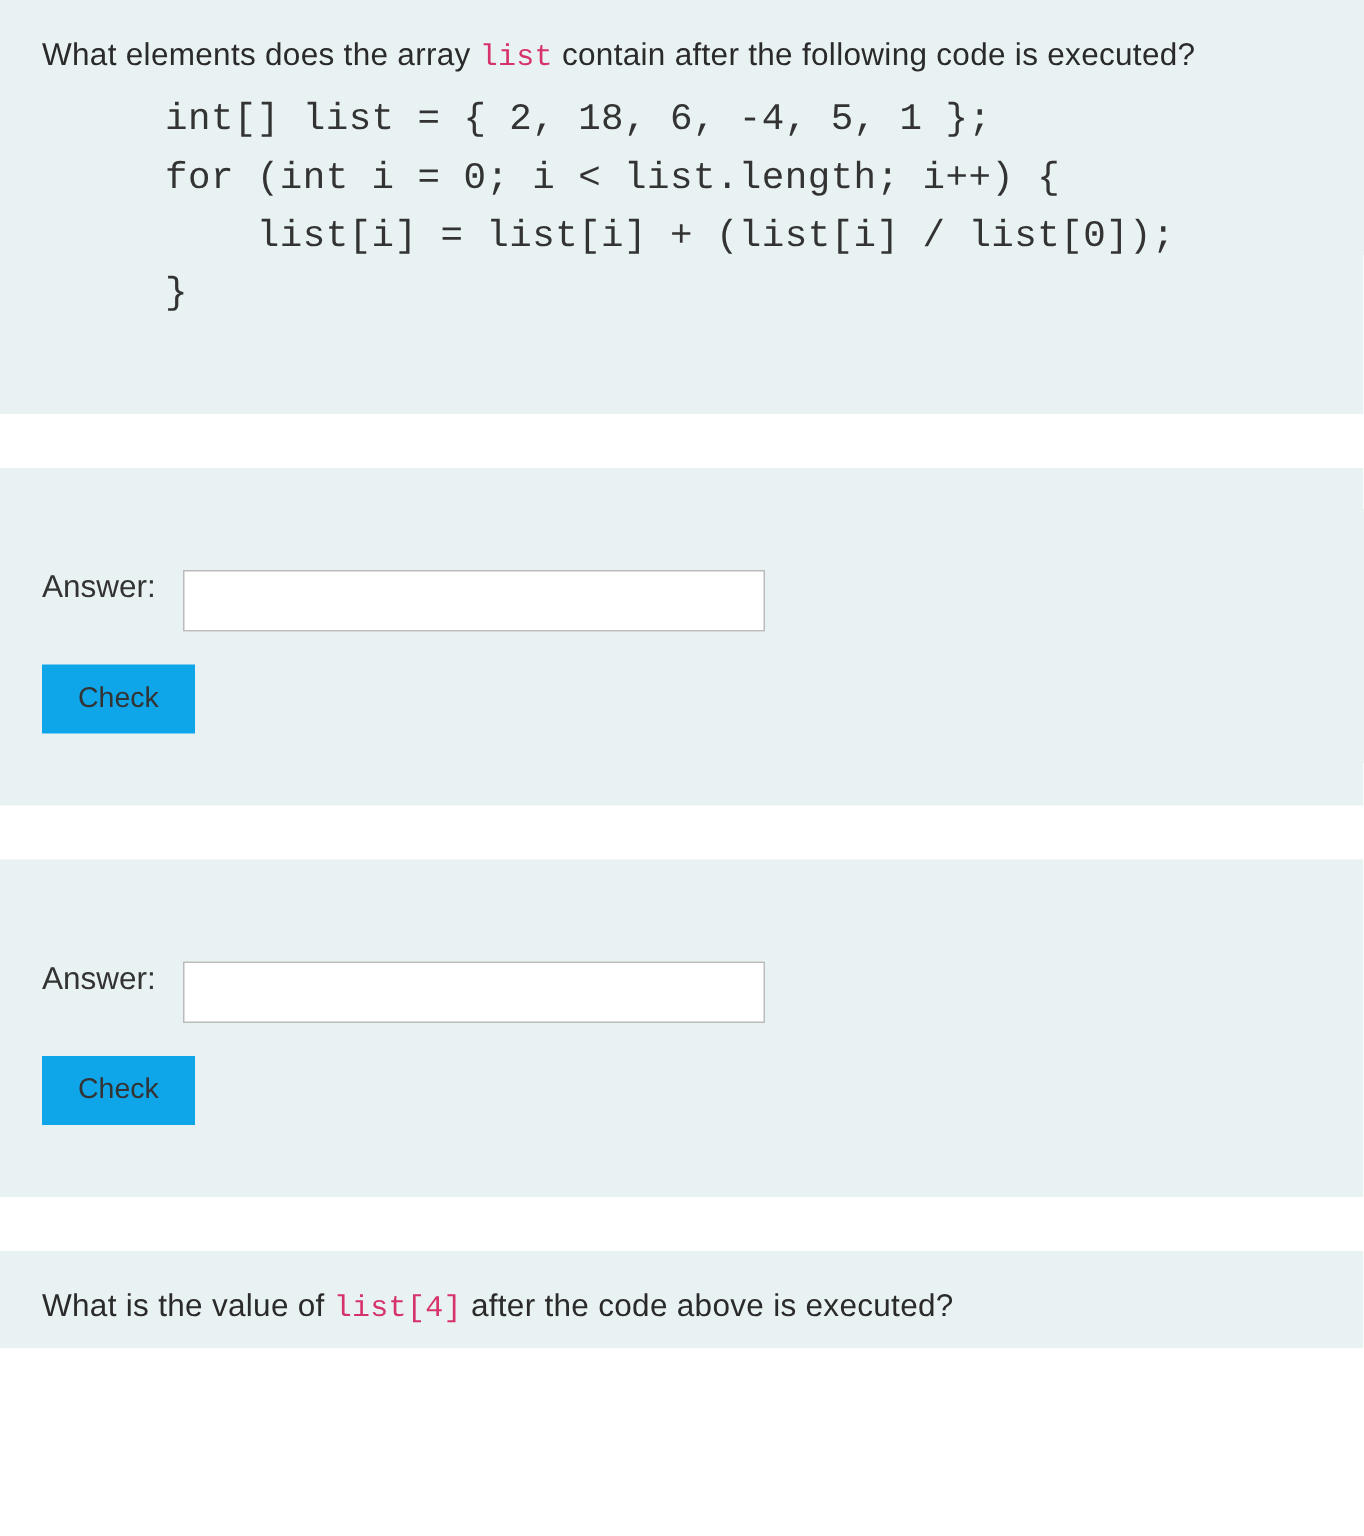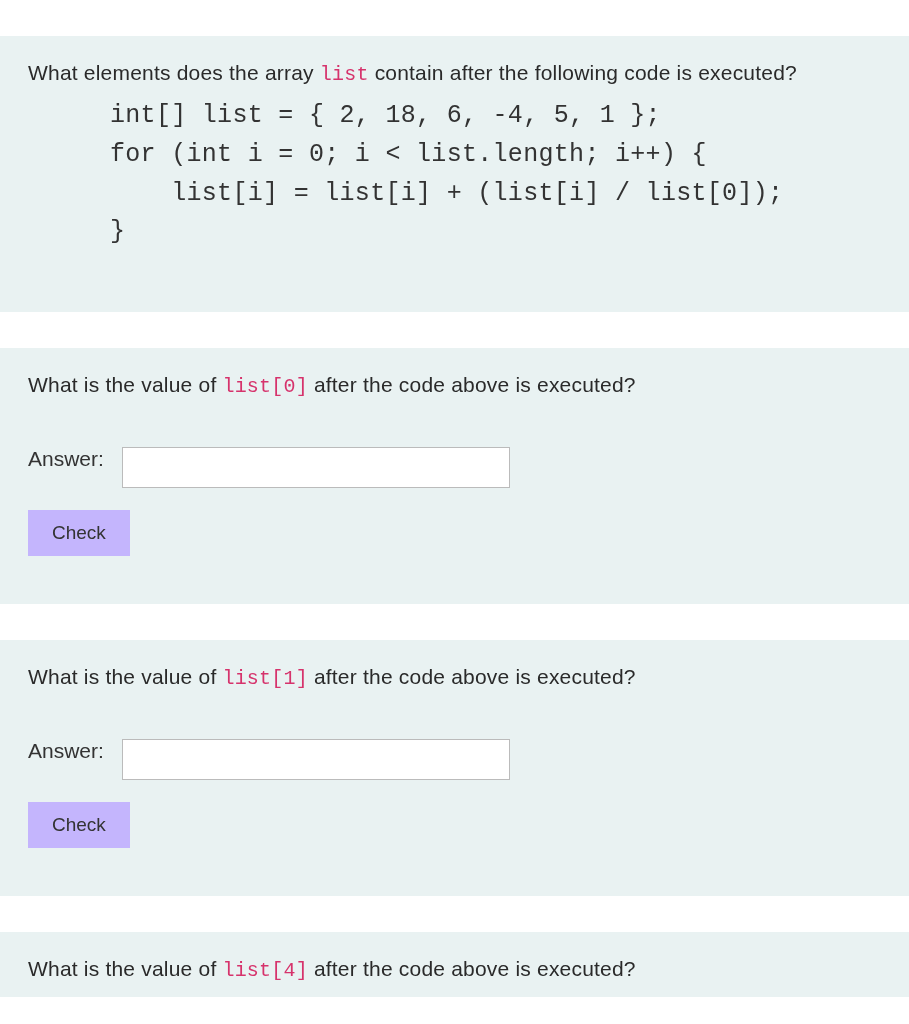--- a/index.html
+++ b/index.html
@@ -12,21 +12,20 @@
     background: #fff;
     width: 909px;
   }
   .block {
     background: #e9f2f2;
     padding: 22px 28px 48px 28px;
     margin-bottom: 36px;
   }
   .block.intro {
     padding-bottom: 60px;
-    margin-top: 36px;
   }
   .prompt-line {
     font-weight: 300;
     color: #2a2a2a;
     letter-spacing: 0.2px;
     line-height: 1.4;
     margin-bottom: 8px;
   }
   .code-inline {
     font-family: "Courier New", Courier, monospace;
@@ -56,21 +55,21 @@
   .answer-input {
     width: 388px;
     height: 41px;
     border: 1px solid #bbb;
     background: #fff;
     font-size: 18px;
     padding: 4px 8px;
   }
   .check-button {
     margin-top: 22px;
-    background: #c4b5fd;
+    background: #0ea5e9;
     border: none;
     padding: 12px 24px;
     font-size: 19px;
     font-weight: 300;
     color: #333;
     cursor: pointer;
     font-family: inherit;
   }
   .last-block {
     margin-bottom: 0;
@@ -84,34 +83,28 @@
   <div class="prompt-line">
     <span>What elements does the array </span><span class="code-inline">list</span><span> contain after the following code is executed?</span>
   </div>
   <div class="code-block">int[] list = { 2, 18, 6, -4, 5, 1 };
 for (int i = 0; i &lt; list.length; i++) {
     list[i] = list[i] + (list[i] / list[0]);
 }</div>
 </div>
 
 <div class="block">
-  <div class="prompt-line">
-    <span>What is the value of </span><span class="code-inline">list[0]</span><span> after the code above is executed?</span>
-  </div>
   <div class="answer-row">
     <span class="answer-label">Answer:</span>
     <input type="text" class="answer-input" value="" style="">
   </div>
   <button class="check-button">Check</button>
 </div>
 
 <div class="block">
-  <div class="prompt-line">
-    <span>What is the value of </span><span class="code-inline">list[1]</span><span> after the code above is executed?</span>
-  </div>
   <div class="answer-row">
     <span class="answer-label">Answer:</span>
     <input type="text" class="answer-input" value="" style="">
   </div>
   <button class="check-button">Check</button>
 </div>
 
 <div class="block last-block">
   <div class="prompt-line">
     <span>What is the value of </span><span class="code-inline">list[4]</span><span> after the code above is executed?</span>

